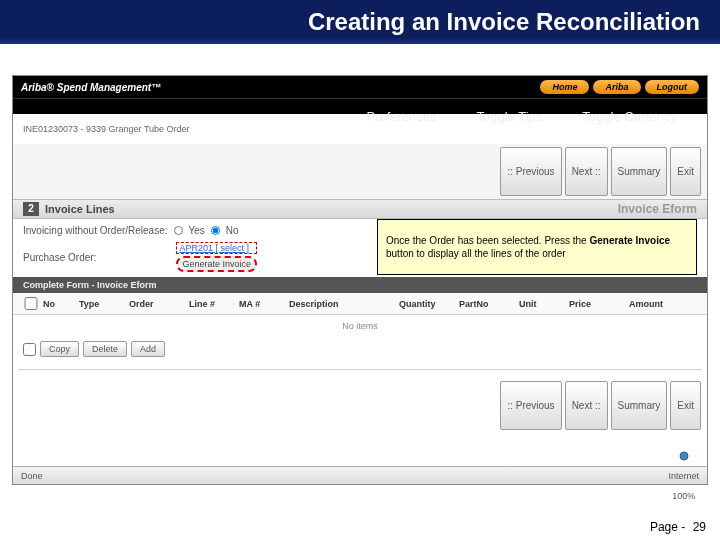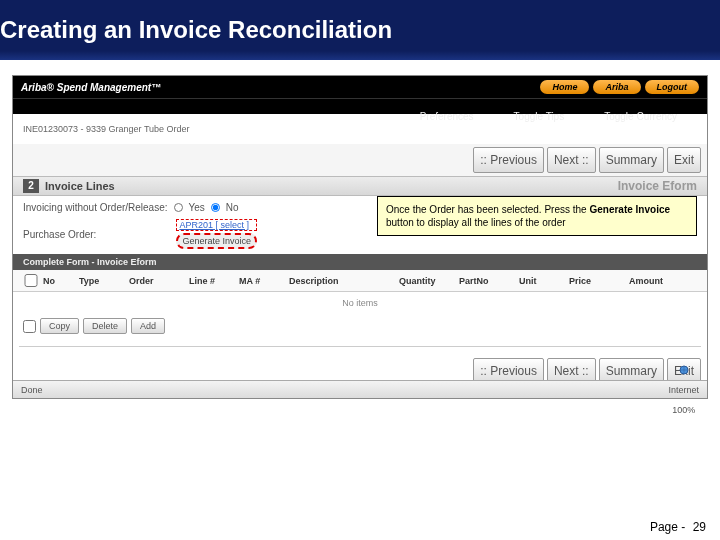--- a/index.html
+++ b/index.html
@@ -6,37 +6,38 @@
   body {
     width: 720px;
     height: 540px;
     font-family: Arial, sans-serif;
     background: #fff;
     position: relative;
     overflow: hidden;
   }
   .title-banner {
     width: 100%;
-    height: 60px;
+    height: 44px;
     background: linear-gradient(to bottom, #0d1e5c 0%, #0d1e5c 85%, #1a3280 100%);
     color: #fff;
     font-size: 24px;
     font-weight: bold;
     display: flex;
     align-items: center;
+    justify-content: flex-end;
     padding-right: 20px;
   }
   .screenshot-area {
     position: absolute;
     top: 75px;
     left: 12px;
     right: 12px;
     border: 1px solid #888;
     background: #fff;
-    height: 324px;
+    height: 410px;
   }
   .app-header {
     background: #000;
     height: 22px;
     display: flex;
     align-items: center;
     justify-content: space-between;
     padding: 0 8px;
   }
   .brand {
@@ -63,33 +64,33 @@
     height: 16px;
     display: flex;
     align-items: center;
     justify-content: flex-end;
     gap: 40px;
     padding-right: 30px;
     border-top: 1px solid #333;
   }
   .sublink {
     color: #eee;
-    font-size: 10px;
+    font-size: 13px;
     margin-top: 20px;
   }
   .toolbar-row {
     display: flex;
     justify-content: flex-end;
     gap: 3px;
     padding: 3px 6px;
     background: #f5f5f5;
   }
   .tiny-btn {
-    font-size: 12px;
-    padding: 5px 6px;
+    font-size: 10px;
+    padding: 18px 6px;
     background: linear-gradient(to bottom, #fff, #ddd);
     border: 1px solid #999;
     border-radius: 2px;
     color: #555;
   }
   .breadcrumb {
     font-size: 9px;
     color: #666;
     padding: 10px 10px;
   }
@@ -165,21 +166,21 @@
     margin-top: 2px;
     color: #444;
   }
   .callout {
     position: absolute;
     top: 0px;
     right: 10px;
     width: 320px;
     background: #ffffcc;
     border: 1px solid #000;
-    padding: 6px 8px;
+    padding: 14px 8px;
     font-size: 10px;
     color: #000;
     line-height: 1.3;
   }
   .callout b { font-weight: bold; }
   .lines-header {
     background: #555;
     color: #eee;
     font-size: 9px;
     font-weight: bold;

